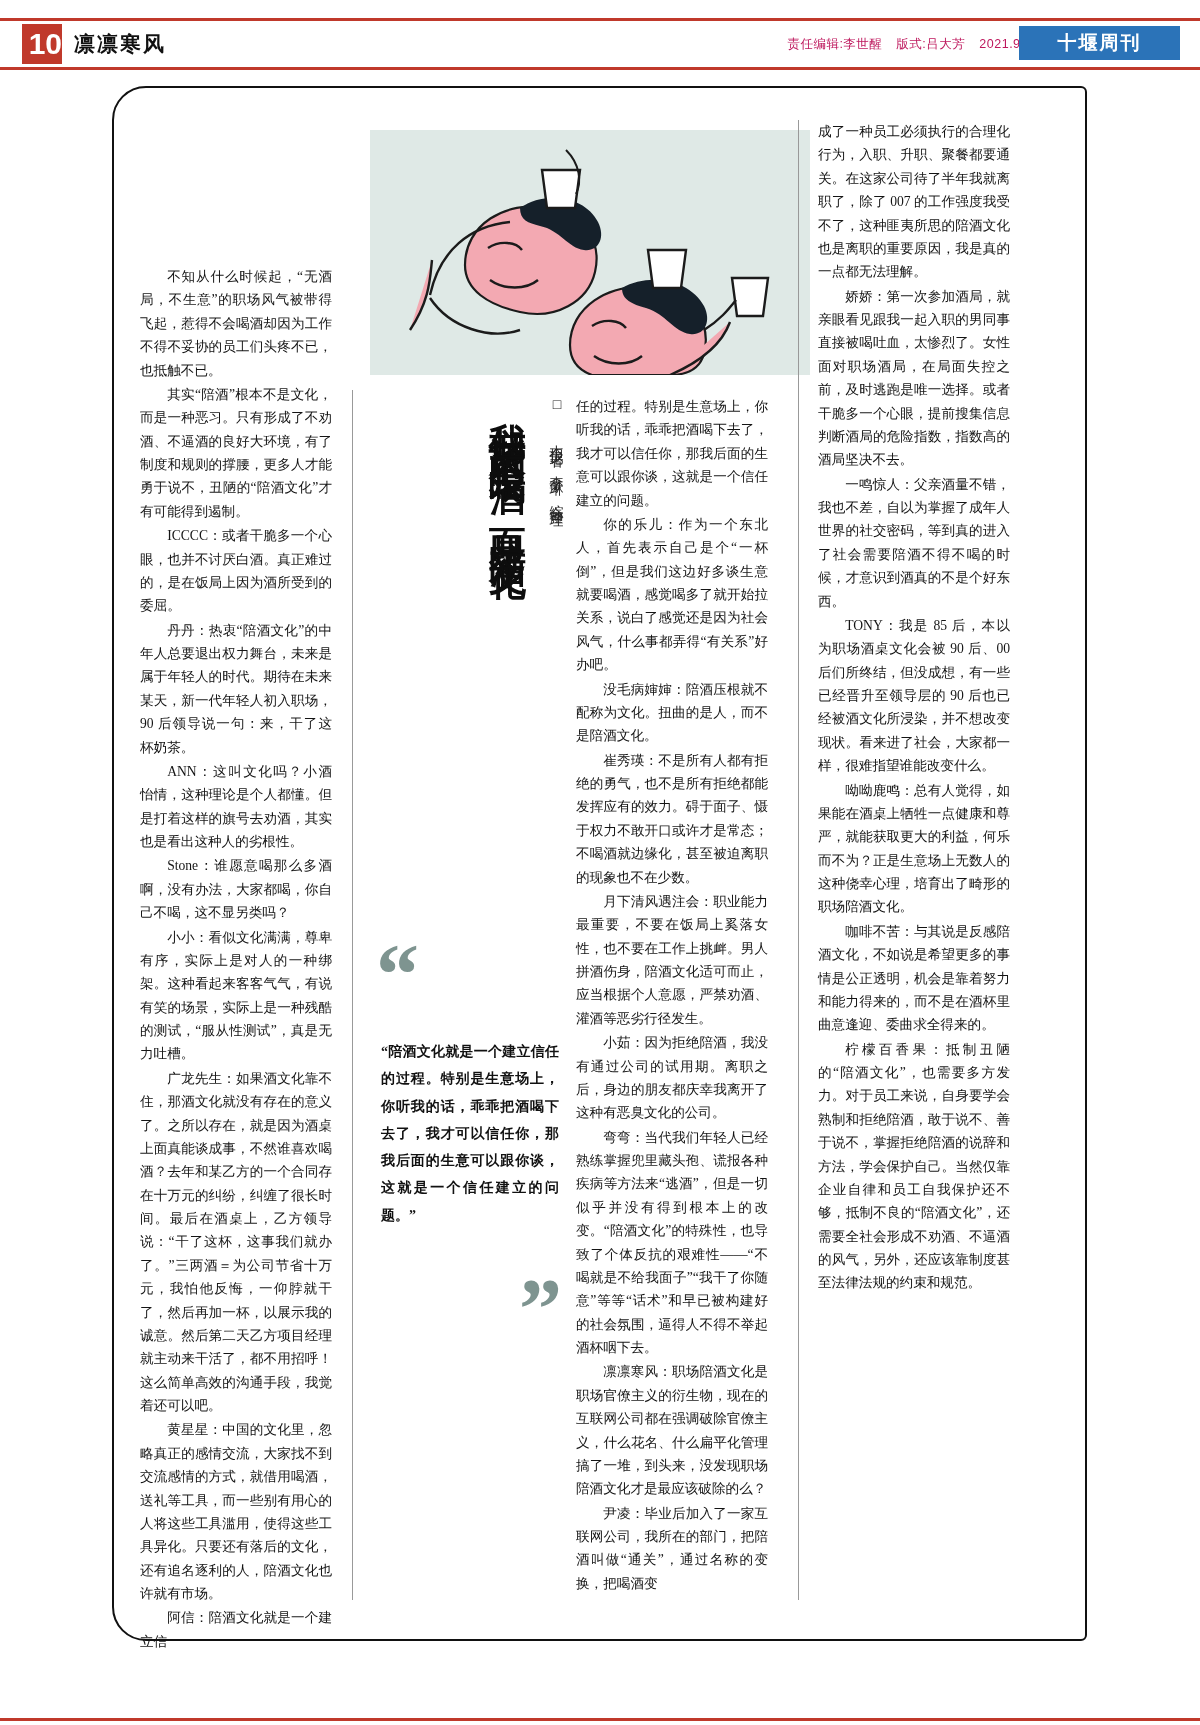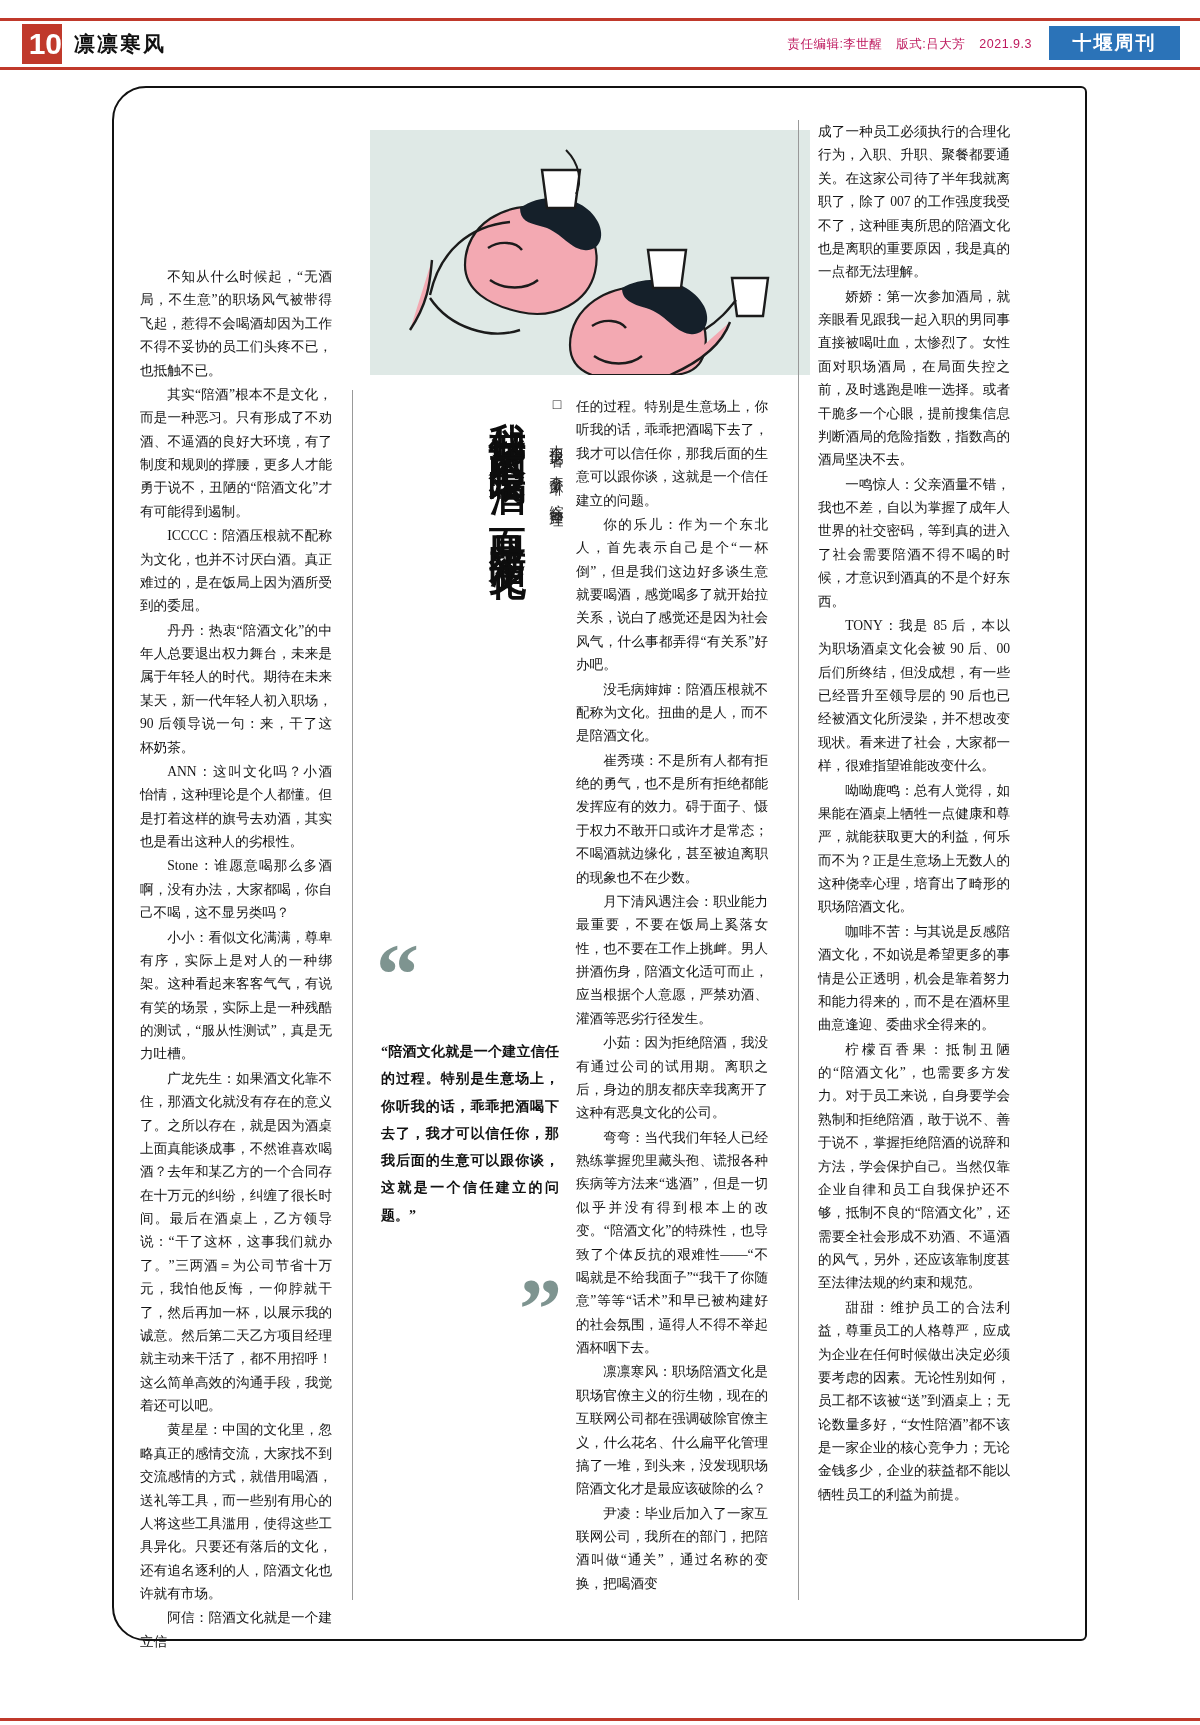--- a/index.html
+++ b/index.html
@@ -63,21 +63,21 @@
     font-family: "Liberation Sans", sans-serif;
     font-size: 12.5px;
     color: #be185d;
     letter-spacing: 0.5px;
     white-space: nowrap;
   }
   .mast-credits span { margin-left: 10px; }
   .paper-name {
     position: absolute;
     right: 20px; top: 26px;
-    width: 131px; height: 34px;
+    width: 161px; height: 34px;
     background: #2b73b8;
     color: #fff;
     font-family: "Liberation Sans", sans-serif;
     font-weight: bold;
     font-size: 19px;
     letter-spacing: 2px;
     line-height: 34px;
     text-align: center;
     margin-left: 33px;
   }
@@ -257,21 +257,21 @@
 
 <div class="pullquote">
   <div class="qmark open">“</div>
   <div class="pq-text">“陪酒文化就是一个建立信任的过程。特别是生意场上，你听我的话，乖乖把酒喝下去了，我才可以信任你，那我后面的生意可以跟你谈，这就是一个信任建立的问题。”</div>
   <div class="qmark close">”</div>
 </div>
 
 <div class="col" id="col1">
   <p>不知从什么时候起，“无酒局，不生意”的职场风气被带得飞起，惹得不会喝酒却因为工作不得不妥协的员工们头疼不已，也抵触不已。</p>
   <p>其实“陪酒”根本不是文化，而是一种恶习。只有形成了不劝酒、不逼酒的良好大环境，有了制度和规则的撑腰，更多人才能勇于说不，丑陋的“陪酒文化”才有可能得到遏制。</p>
-  <p>ICCCC：陪酒压根就不配称为文化，也并不讨厌白酒。真正难过的，是在饭局上因为酒所受到的委屈。</p>
+  <p>ICCCC：或者干脆多一个心眼，也并不讨厌白酒。真正难过的，是在饭局上因为酒所受到的委屈。</p>
   <p>丹丹：热衷“陪酒文化”的中年人总要退出权力舞台，未来是属于年轻人的时代。期待在未来某天，新一代年轻人初入职场，90 后领导说一句：来，干了这杯奶茶。</p>
   <p>ANN：这叫文化吗？小酒怡情，这种理论是个人都懂。但是打着这样的旗号去劝酒，其实也是看出这种人的劣根性。</p>
   <p>Stone：谁愿意喝那么多酒啊，没有办法，大家都喝，你自己不喝，这不显另类吗？</p>
   <p>小小：看似文化满满，尊卑有序，实际上是对人的一种绑架。这种看起来客客气气，有说有笑的场景，实际上是一种残酷的测试，“服从性测试”，真是无力吐槽。</p>
   <p>广龙先生：如果酒文化靠不住，那酒文化就没有存在的意义了。之所以存在，就是因为酒桌上面真能谈成事，不然谁喜欢喝酒？去年和某乙方的一个合同存在十万元的纠纷，纠缠了很长时间。最后在酒桌上，乙方领导说：“干了这杯，这事我们就办了。”三两酒＝为公司节省十万元，我怕他反悔，一仰脖就干了，然后再加一杯，以展示我的诚意。然后第二天乙方项目经理就主动来干活了，都不用招呼！这么简单高效的沟通手段，我觉着还可以吧。</p>
   <p>黄星星：中国的文化里，忽略真正的感情交流，大家找不到交流感情的方式，就借用喝酒，送礼等工具，而一些别有用心的人将这些工具滥用，使得这些工具异化。只要还有落后的文化，还有追名逐利的人，陪酒文化也许就有市场。</p>
   <p>阿信：陪酒文化就是一个建立信</p>
 </div>
 
 <div class="col" id="col3">
@@ -287,16 +287,15 @@
 </div>
 
 <div class="col" id="col4">
   <p class="no-indent">成了一种员工必须执行的合理化行为，入职、升职、聚餐都要通关。在这家公司待了半年我就离职了，除了 007 的工作强度我受不了，这种匪夷所思的陪酒文化也是离职的重要原因，我是真的一点都无法理解。</p>
   <p>娇娇：第一次参加酒局，就亲眼看见跟我一起入职的男同事直接被喝吐血，太惨烈了。女性面对职场酒局，在局面失控之前，及时逃跑是唯一选择。或者干脆多一个心眼，提前搜集信息判断酒局的危险指数，指数高的酒局坚决不去。</p>
   <p>一鸣惊人：父亲酒量不错，我也不差，自以为掌握了成年人世界的社交密码，等到真的进入了社会需要陪酒不得不喝的时候，才意识到酒真的不是个好东西。</p>
   <p>TONY：我是 85 后，本以为职场酒桌文化会被 90 后、00 后们所终结，但没成想，有一些已经晋升至领导层的 90 后也已经被酒文化所浸染，并不想改变现状。看来进了社会，大家都一样，很难指望谁能改变什么。</p>
   <p>呦呦鹿鸣：总有人觉得，如果能在酒桌上牺牲一点健康和尊严，就能获取更大的利益，何乐而不为？正是生意场上无数人的这种侥幸心理，培育出了畸形的职场陪酒文化。</p>
   <p>咖啡不苦：与其说是反感陪酒文化，不如说是希望更多的事情是公正透明，机会是靠着努力和能力得来的，而不是在酒杯里曲意逢迎、委曲求全得来的。</p>
   <p>柠檬百香果：抵制丑陋的“陪酒文化”，也需要多方发力。对于员工来说，自身要学会熟制和拒绝陪酒，敢于说不、善于说不，掌握拒绝陪酒的说辞和方法，学会保护自己。当然仅靠企业自律和员工自我保护还不够，抵制不良的“陪酒文化”，还需要全社会形成不劝酒、不逼酒的风气，另外，还应该靠制度甚至法律法规的约束和规范。</p>
-  <p>甜甜：维护员工的合法利益，尊重员工的人格尊严，应成为企业在任何时候做出决定必须要考虑的因素。无论性别如何，员工都不该被“送”到酒桌上；无论数量多好，“女性陪酒”都不该是一家企业的核心竞争力；无论金钱多少，企业的获益都不能以牺牲员工的利益为前提。</p>
 </div>
 
 <div class="bottom-rule"></div>
 
 </body></html>

